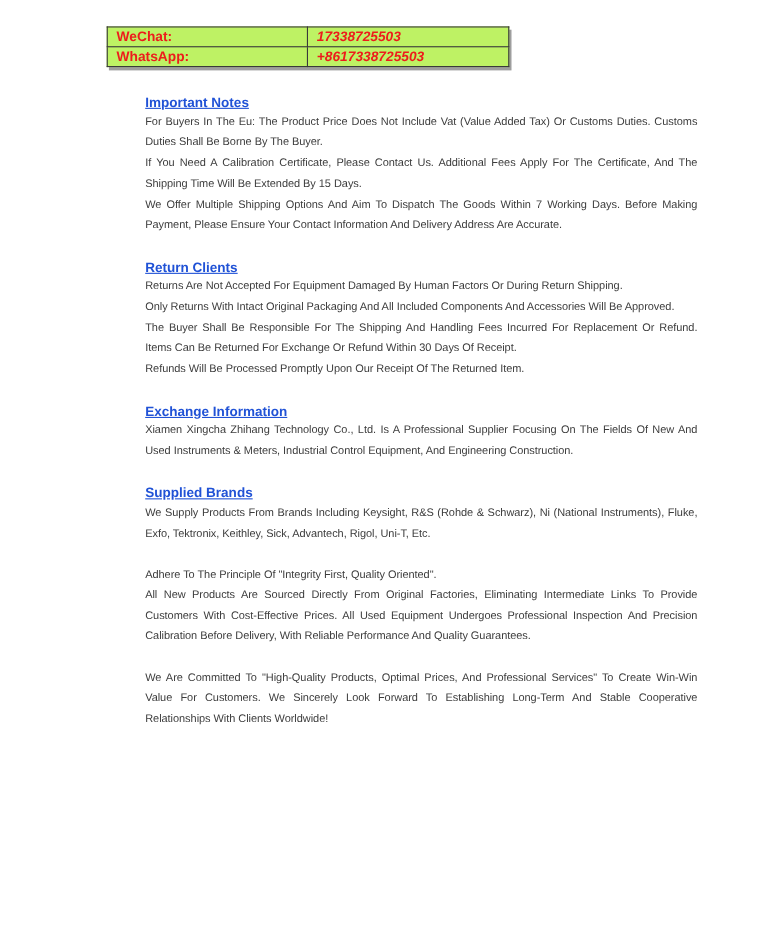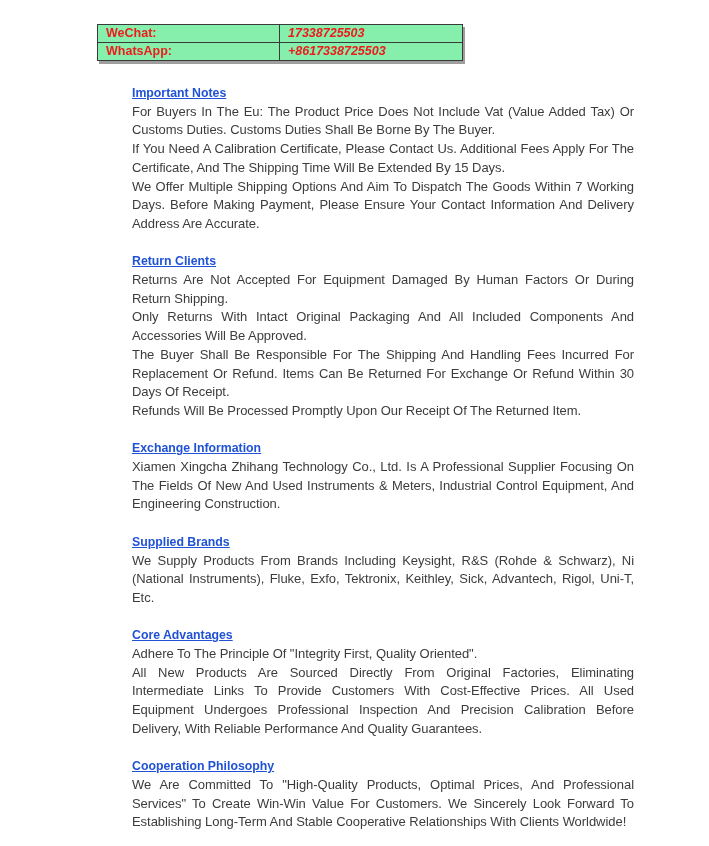--- a/index.html
+++ b/index.html
@@ -22,21 +22,21 @@
     height: 846px;
     background: var(--page-bg);
     overflow: hidden;
   }
   
   .contact-table {
     position: absolute;
     left: 97px;
     top: 24px;
     border-collapse: collapse;
-    background: #86efac;
+    background: #bef264;
     box-shadow: 2px 3px 0 #9E9E9E;
   }
   .contact-table td {
     border: 1px solid var(--table-border);
     font-size: 12.5px;
     font-weight: bold;
     color: var(--contact-red);
     padding: 1px 6px 2px 8px;
     height: 18px;
     vertical-align: middle;
@@ -56,21 +56,21 @@
   .section-heading {
     margin: 0;
     font-size: 12.3px;
     font-weight: bold;
     line-height: 18.7px;
     color: var(--heading-blue);
     text-decoration: underline;
   }
   .section-paragraphs p {
     margin: 0;
-    font-size: 13px;
+    font-size: 10px;
     letter-spacing: -0.05px;
     line-height: 18.7px;
     color: var(--body-text);
     text-align: justify;
   }
 </style>
 </head>
 <body>
 
 <div class="page">
@@ -117,28 +117,26 @@
   </section>
 
   <section class="doc-section">
     <h2 class="section-heading">Supplied Brands</h2>
     <div class="section-paragraphs">
           <p>We Supply Products From Brands Including Keysight, R&amp;S (Rohde &amp; Schwarz), Ni (National Instruments), Fluke, Exfo, Tektronix, Keithley, Sick, Advantech, Rigol, Uni-T, Etc.</p>
         </div>
   </section>
 
   <section class="doc-section">
-    <h2 class="section-heading">Core Advantages</h2>
     <div class="section-paragraphs">
           <p>Adhere To The Principle Of "Integrity First, Quality Oriented".</p>
           <p>All New Products Are Sourced Directly From Original Factories, Eliminating Intermediate Links To Provide Customers With Cost-Effective Prices. All Used Equipment Undergoes Professional Inspection And Precision Calibration Before Delivery, With Reliable Performance And Quality Guarantees.</p>
         </div>
   </section>
 
   <section class="doc-section">
-    <h2 class="section-heading">Cooperation Philosophy</h2>
     <div class="section-paragraphs">
           <p>We Are Committed To "High-Quality Products, Optimal Prices, And Professional Services" To Create Win-Win Value For Customers. We Sincerely Look Forward To Establishing Long-Term And Stable Cooperative Relationships With Clients Worldwide!</p>
         </div>
   </section>
 </div>
 
 </div>
 
 </body></html>

